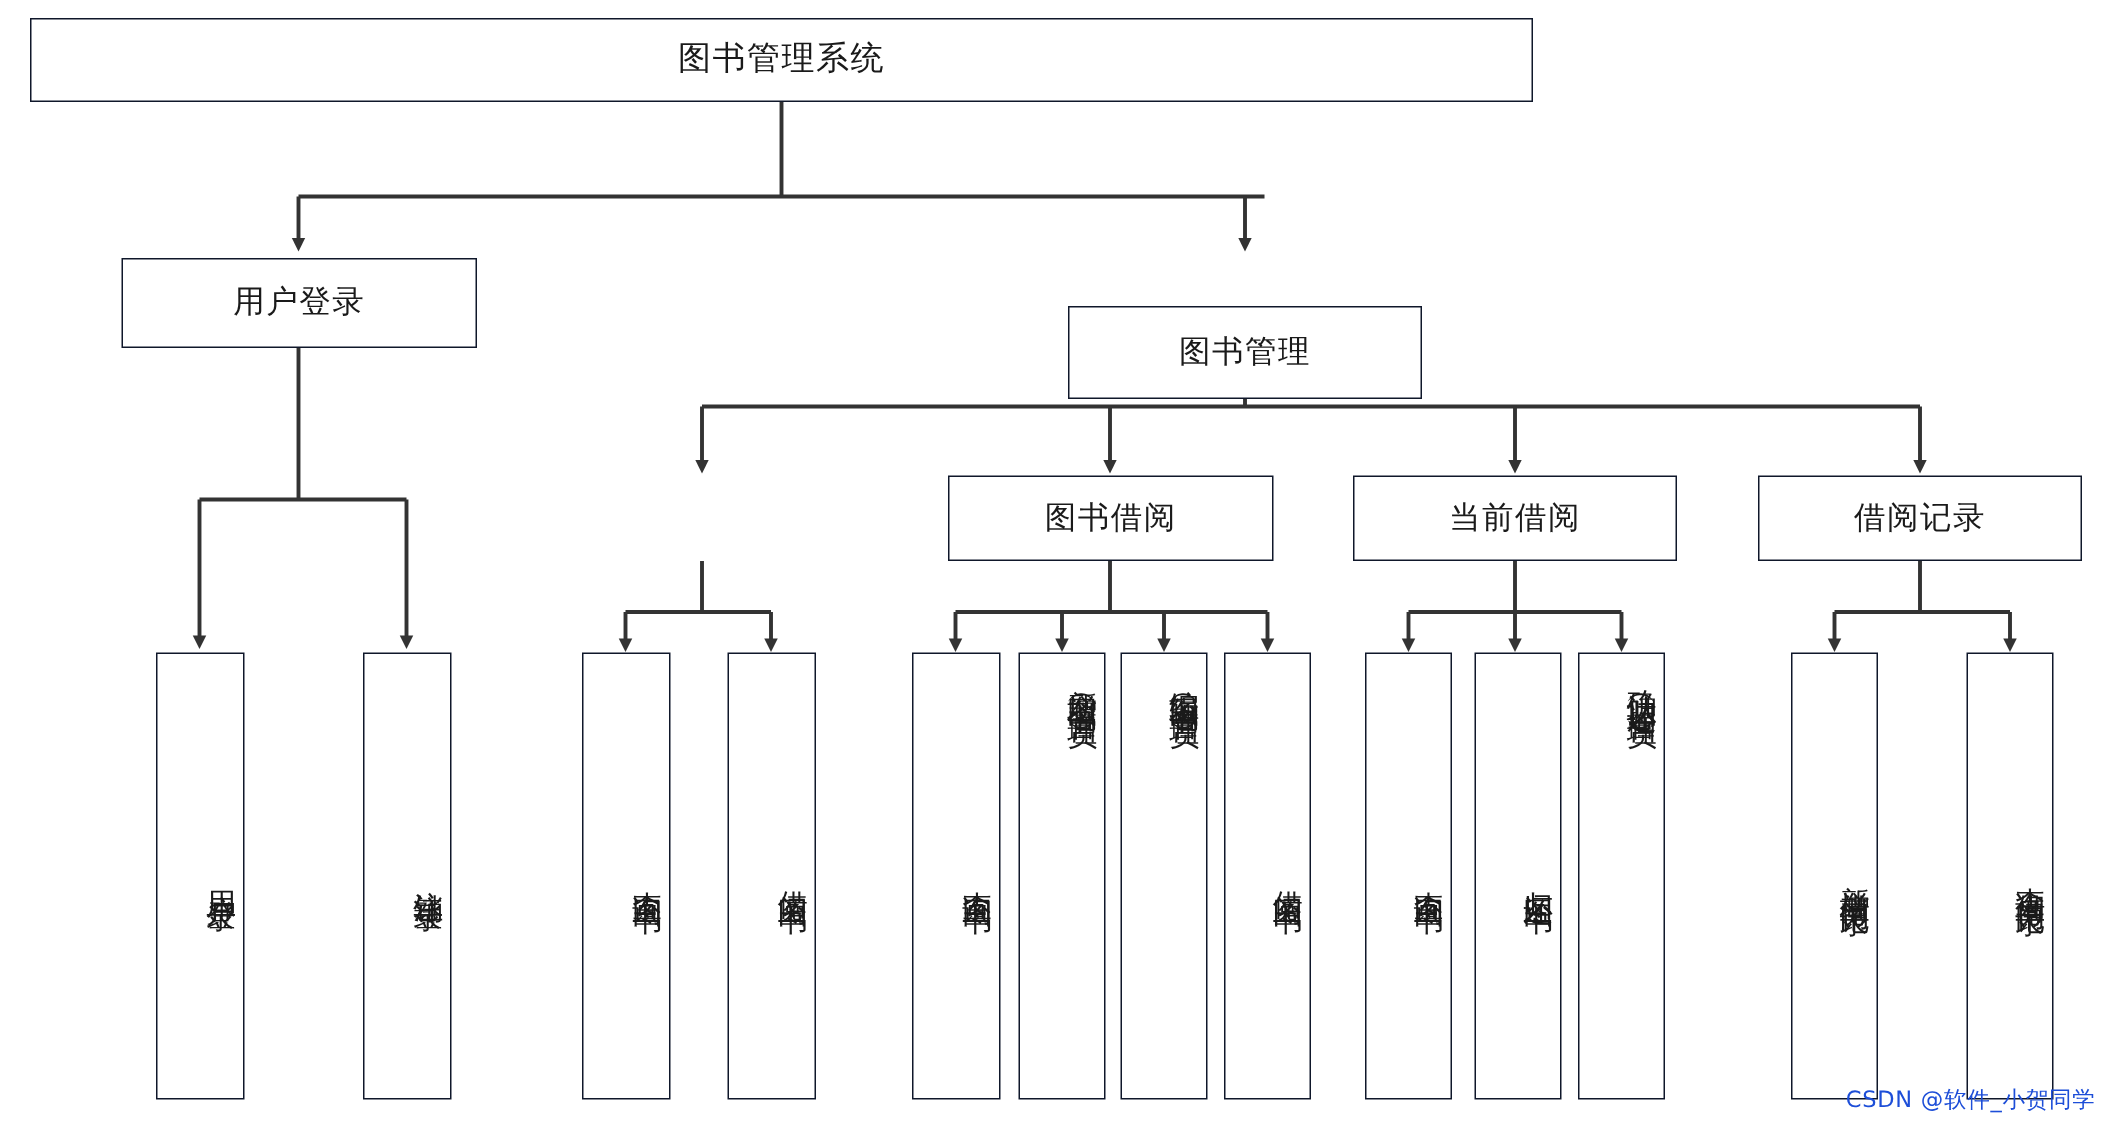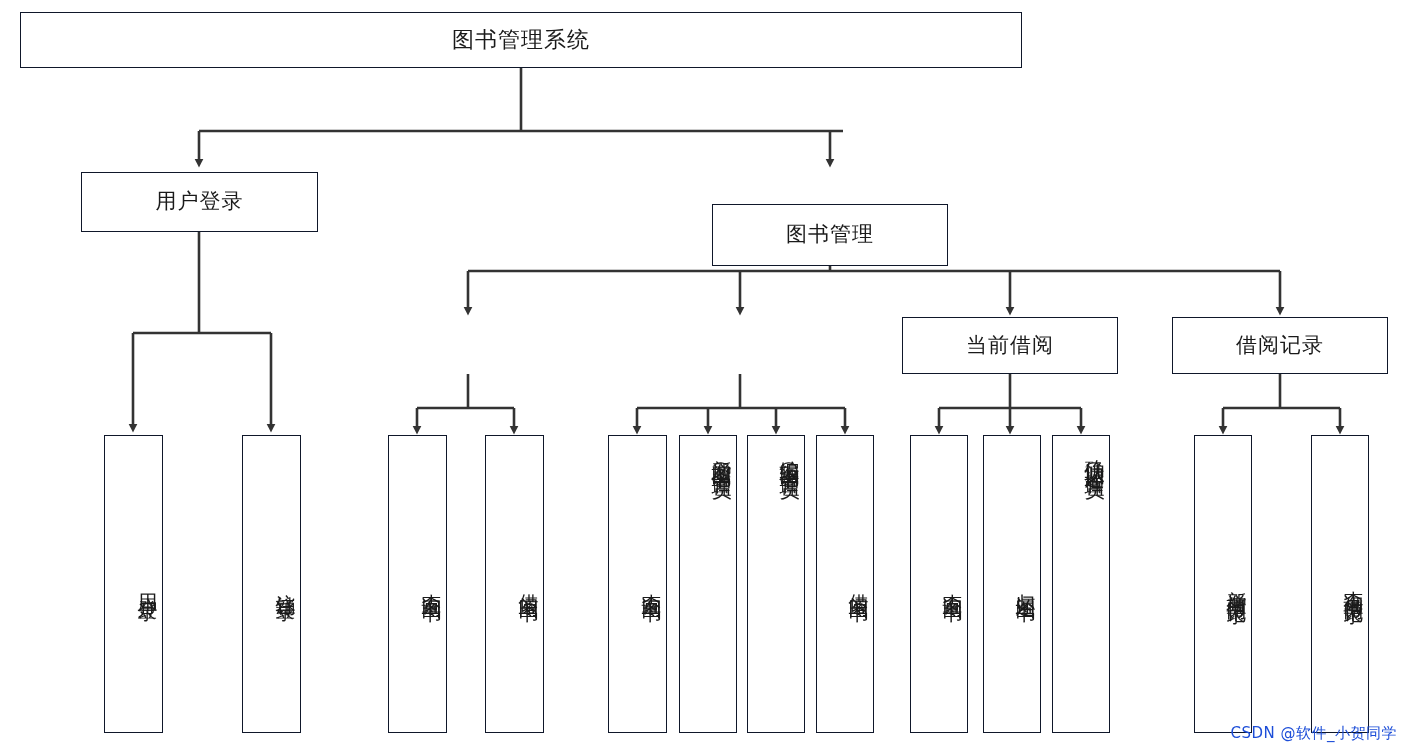--- a/index.html
+++ b/index.html
@@ -115,20 +115,21 @@
     </g>
   </svg>
 
   <div class="node horiz" id="root-node" style="left:20px; top:12px; width:1002px; height:56px;">图书管理系统</div>
 
   <div class="node horiz" style="left:81px; top:172px; width:237px; height:60px;">用户登录</div>
 
   <div class="node horiz" style="left:712px; top:172px; width:236px; height:62px;margin-top:32px;">图书管理</div>
 
 
+  <div class="node horiz" style="left:632px; top:317px; width:217px; height:57px;">图书借阅</div>
 
   <div class="node horiz" style="left:1172px; top:317px; width:216px; height:57px;">借阅记录</div>
 
   <div class="node horiz" style="left:902px; top:317px; width:216px; height:57px;">当前借阅</div>
 
   <div class="node vert mid" style="left:104px; top:435px; width:59px; height:298px;">用户登录</div>
 
   <div class="node vert mid" style="left:242px; top:435px; width:59px; height:298px;">注销登录</div>
 
   <div class="node vert mid" style="left:388px; top:435px; width:59px; height:298px;">查询图书</div>

